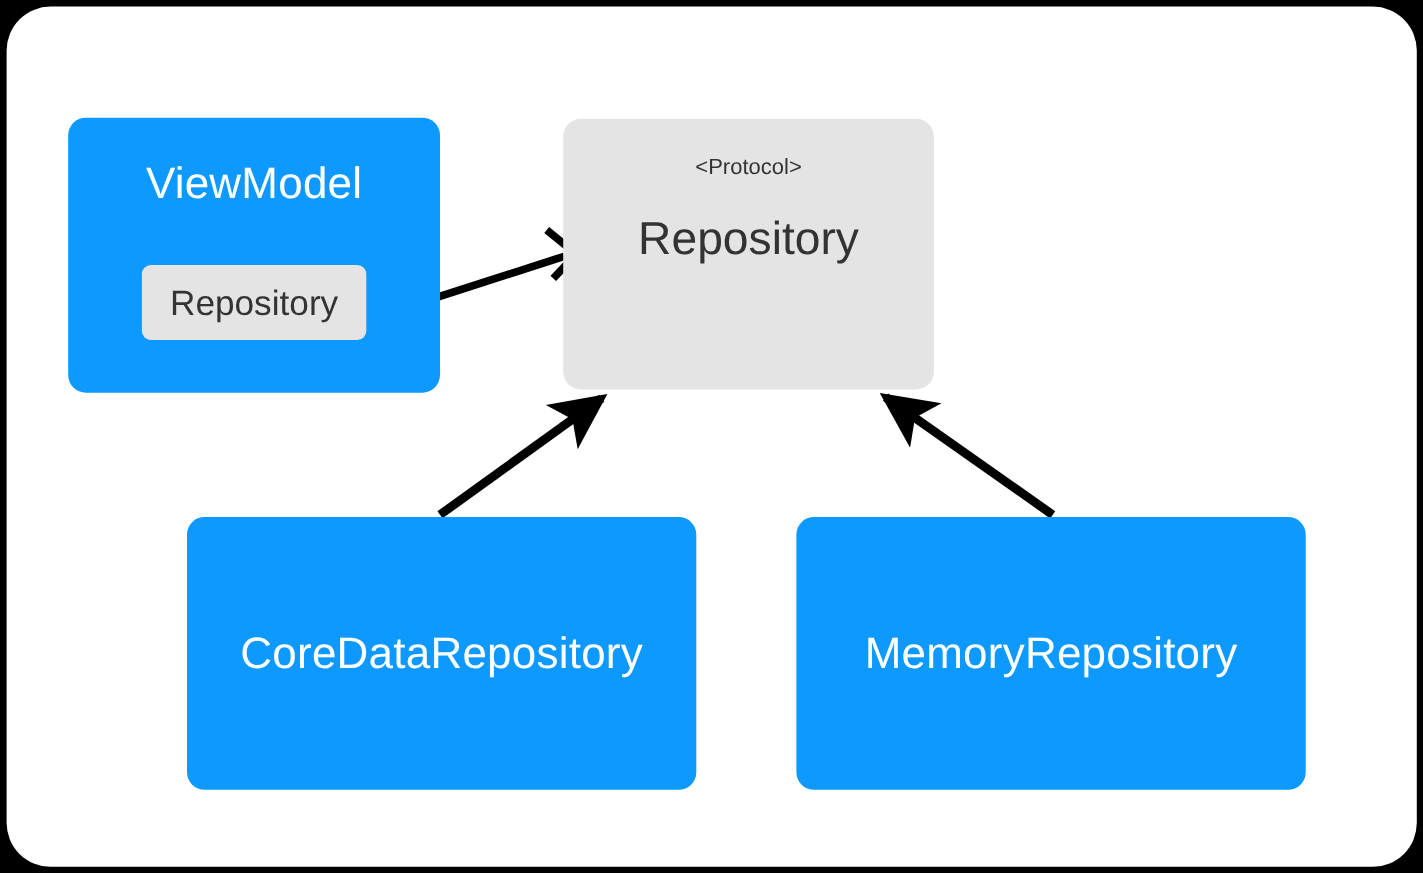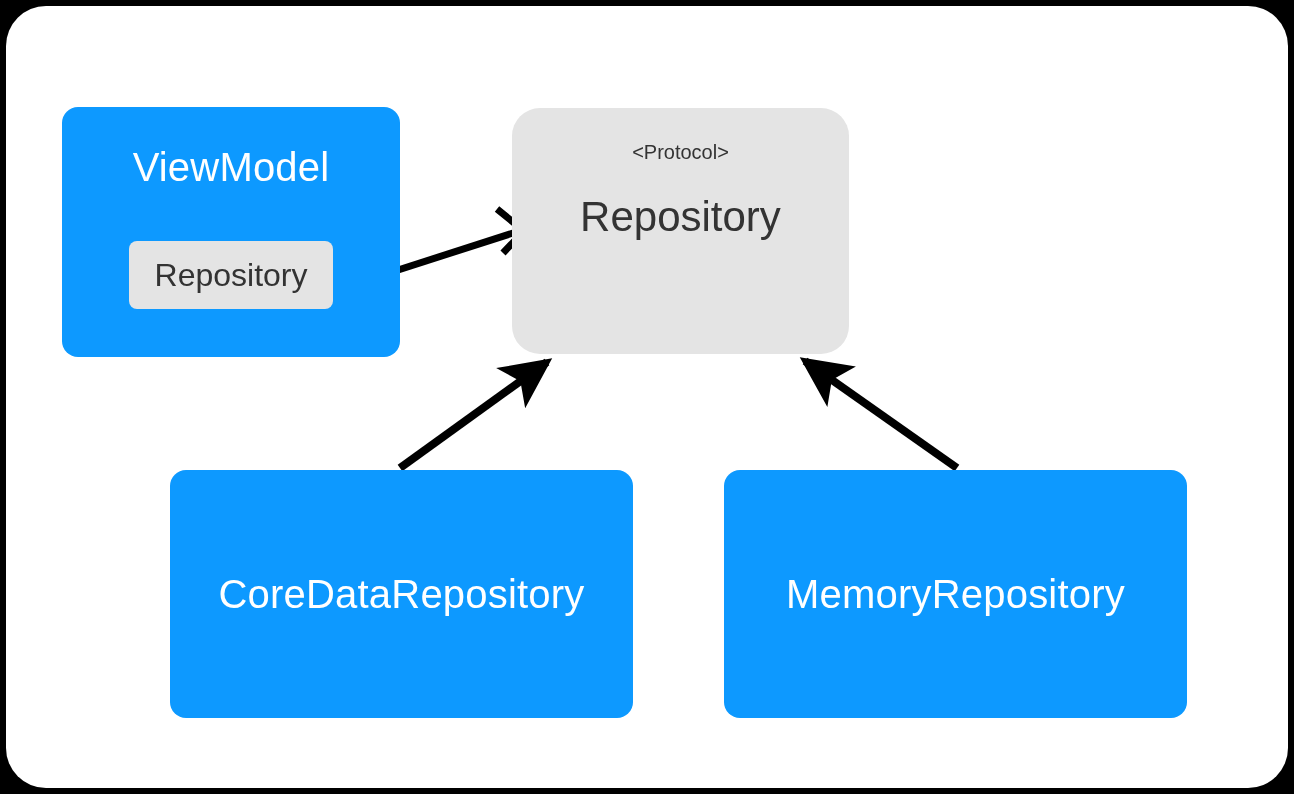--- a/index.html
+++ b/index.html
@@ -36,21 +36,21 @@
     align-items: center;
     justify-content: center;
   }
   .node.blue {
     background: #0d99ff;
     border-radius: 16px;
     gap: 12px;
   }
   .node.gray {
     background: #e4e4e4;
-    border-radius: 28px;
+    border-radius: 16px;
   }
   .node-title {
     color: #ffffff;
     font-size: 40px;
     font-weight: 400;
     letter-spacing: 0.2px;
     line-height: 1.1;
     white-space: nowrap;
   }
   

